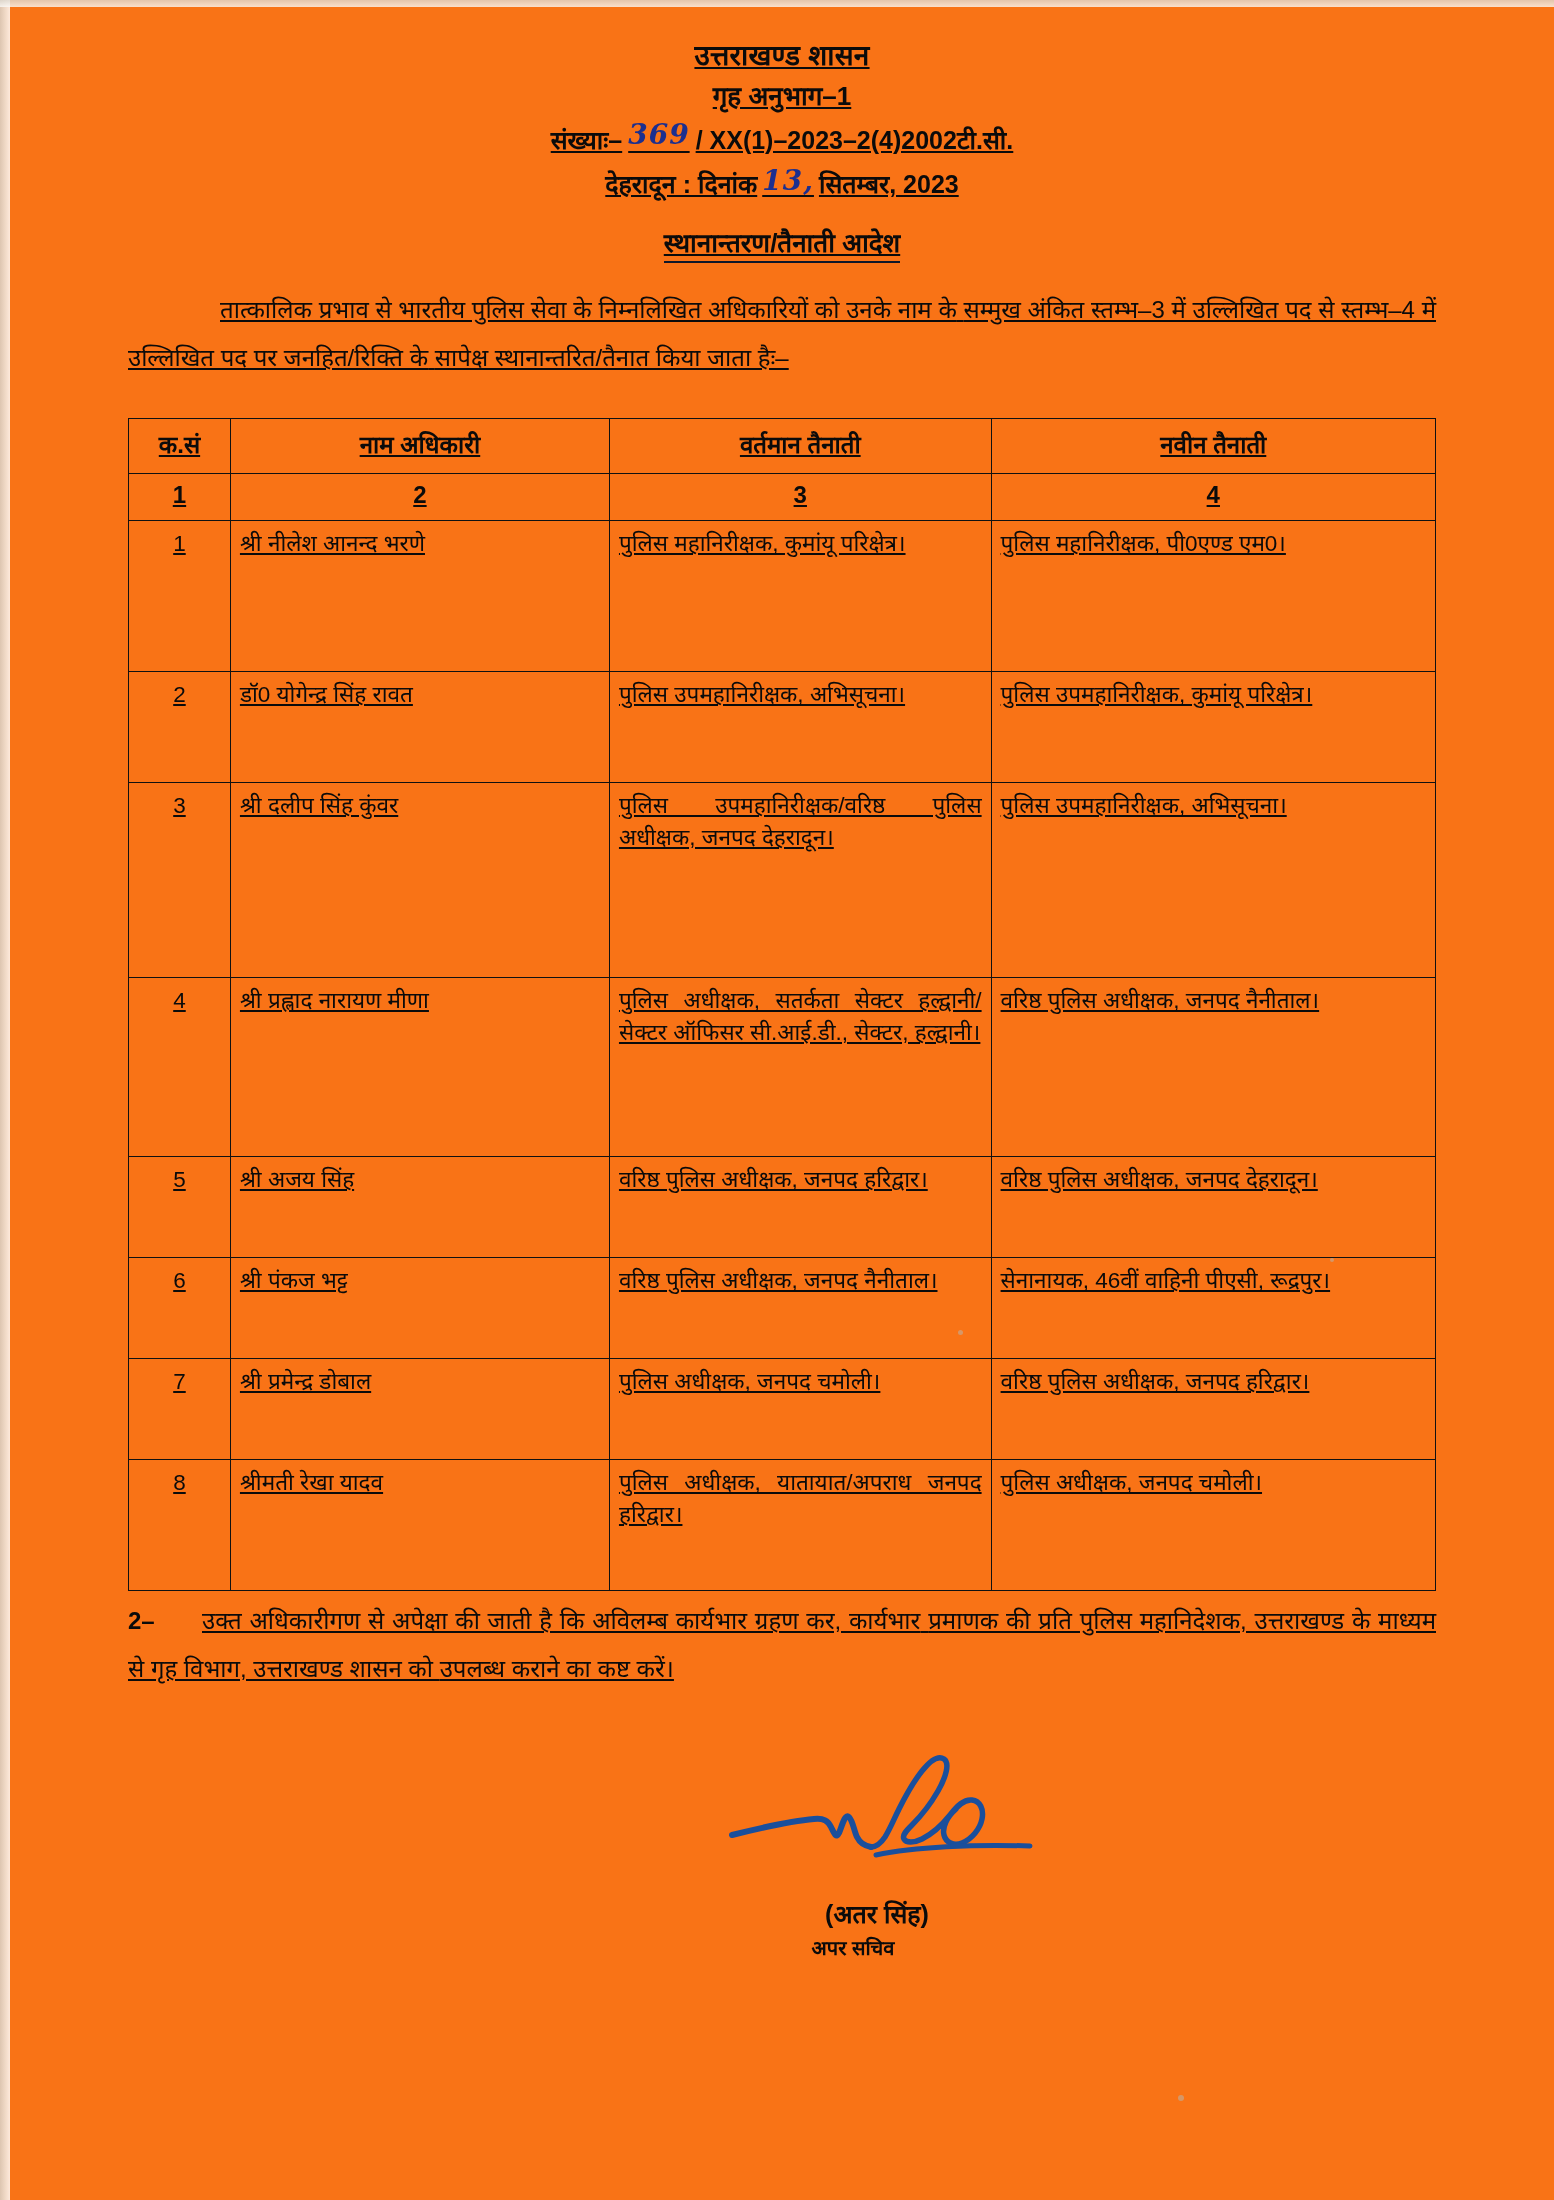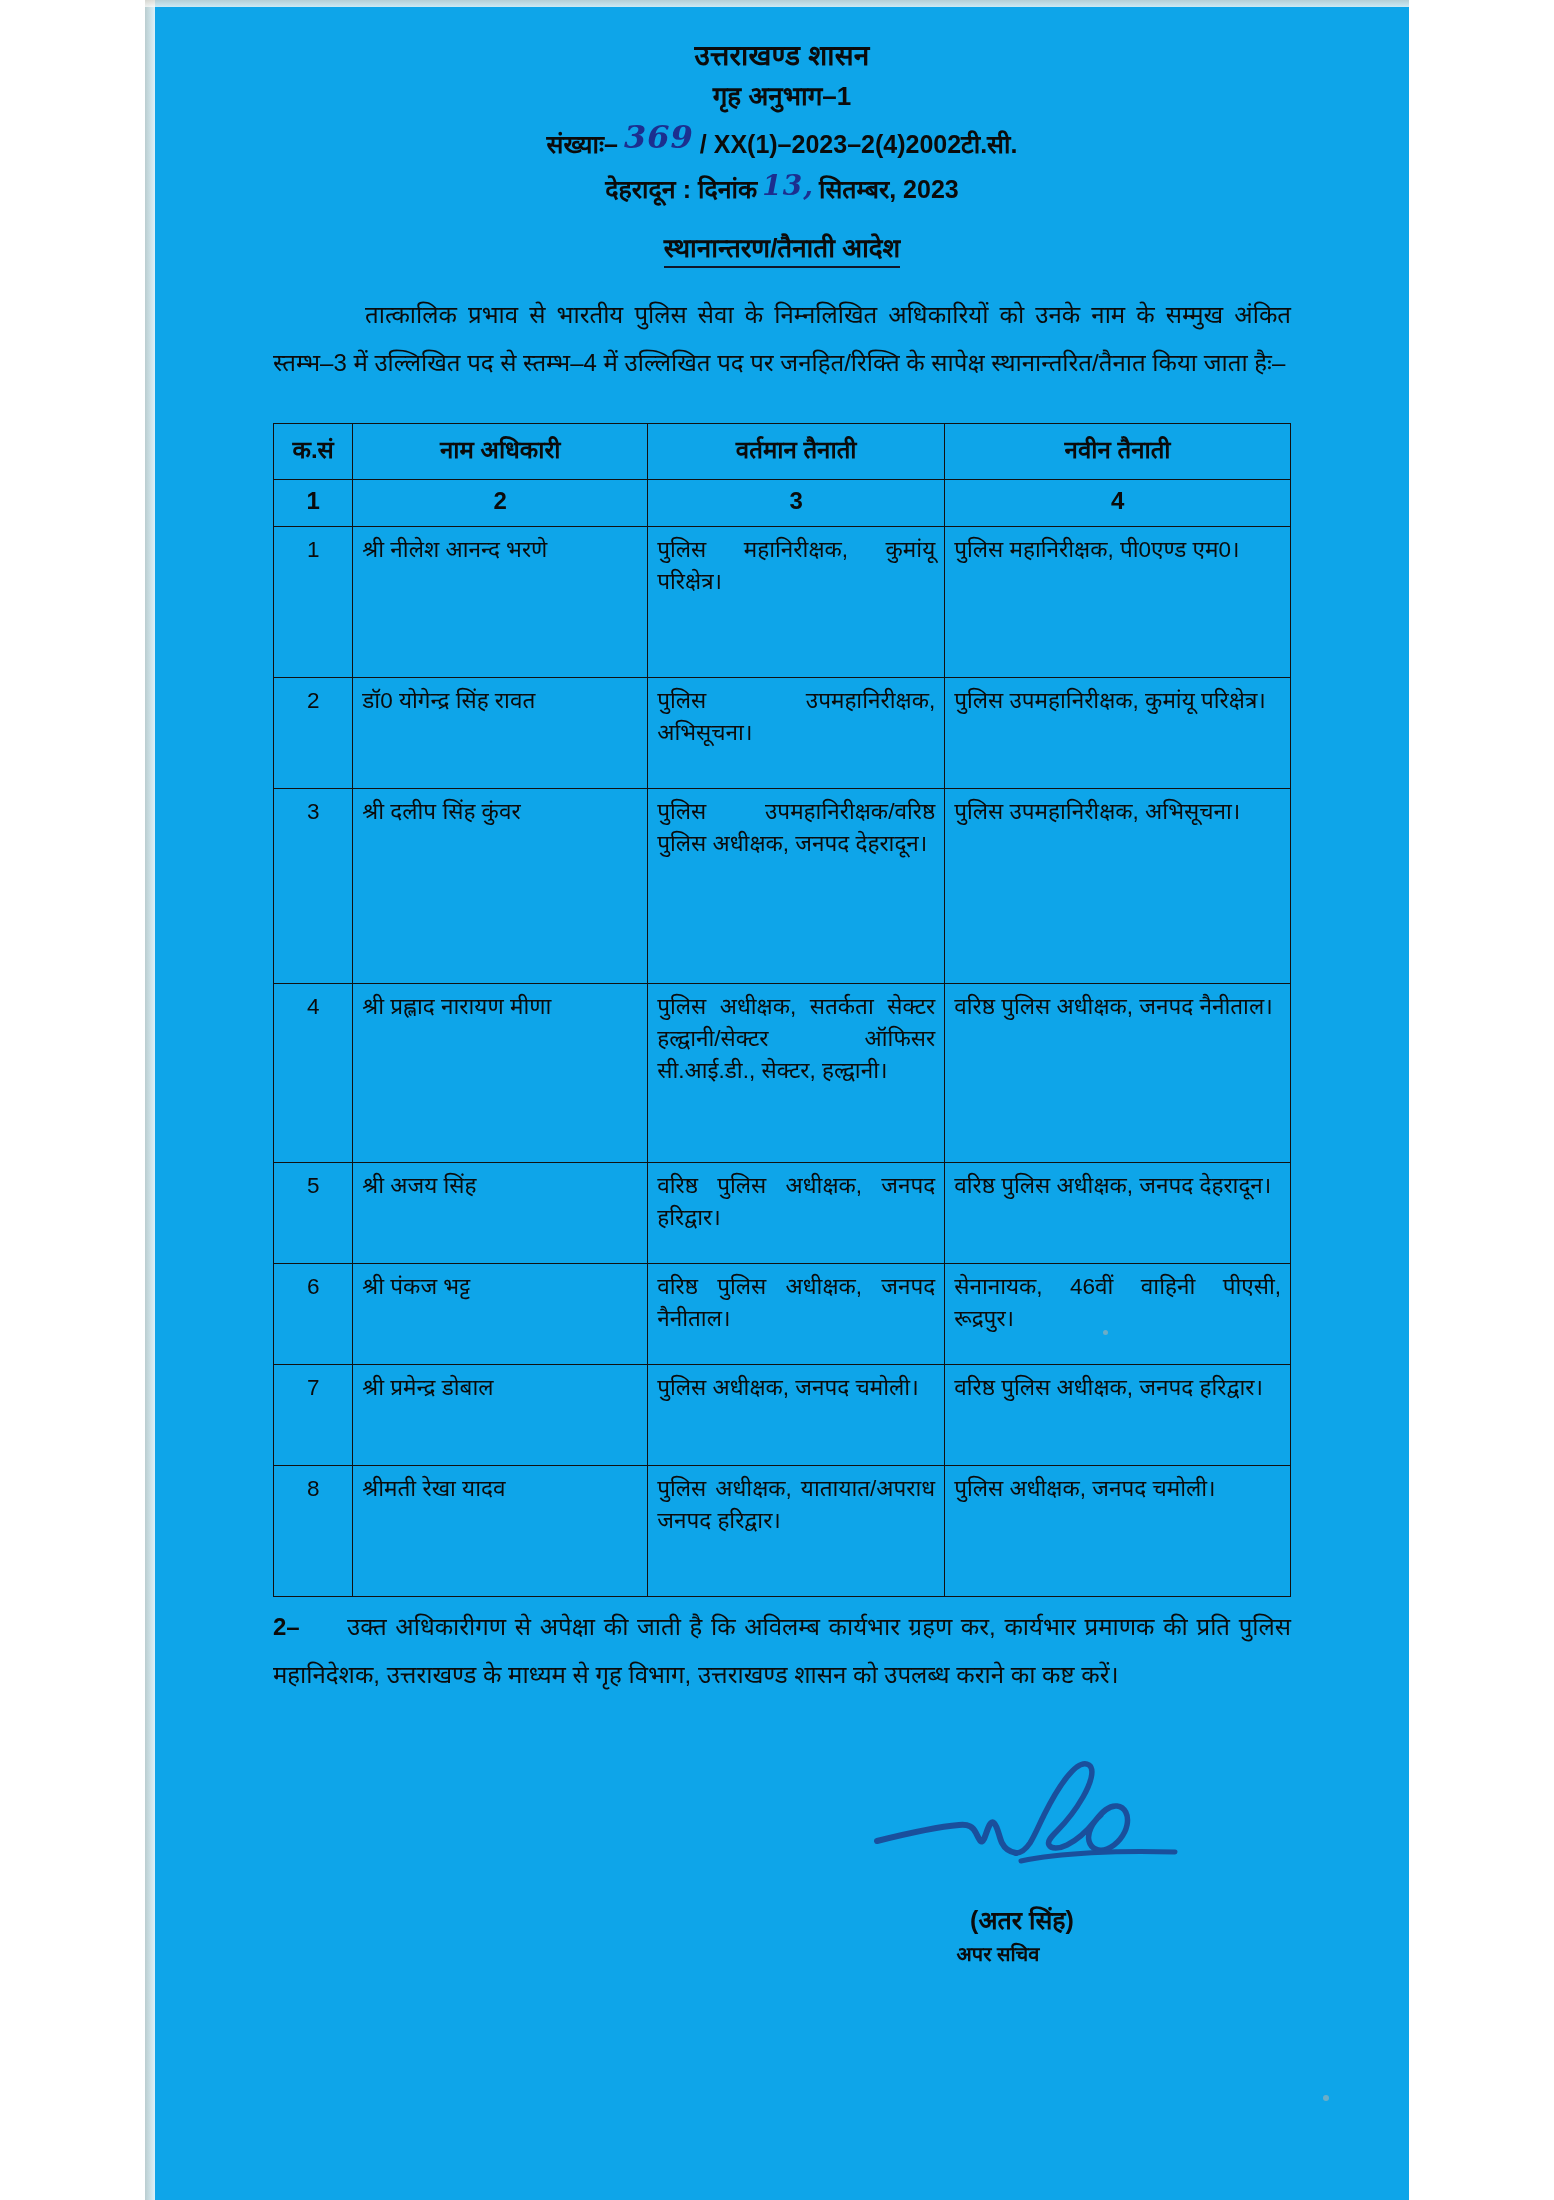--- a/index.html
+++ b/index.html
@@ -3,28 +3,29 @@
 <meta charset="utf-8">
 <title>Uttarakhand Shasan - Transfer Order</title>
 <style>
   html, body {
     margin: 0;
     padding: 0;
     background: #ffffff;
   }
   .page {
     position: relative;
-    width: 1264px;
+    width: 1554px;
     height: 2200px;
-    background: #0ea5e9;
+    background: #f97316;
     margin: 0 auto;
     overflow: hidden;
     font-family: "Liberation Sans", "DejaVu Sans", sans-serif;
     color: #0b0b0b;
     box-sizing: border-box;
+    text-decoration: underline;
   }
   
   .scan-edge-left {
     position: absolute;
     left: 0; top: 0;
     width: 10px; height: 2200px;
     background: linear-gradient(90deg,#d8d4cc 0%, #efece6 55%, #fefefe 100%);
     opacity: .85;
   }
   .scan-edge-top {
@@ -69,21 +70,21 @@
     font-weight: 700;
     margin-top: 8px;
     line-height: 1.3;
     white-space: nowrap;
   }
   .ink {
     color: #1c2f8f;
     font-family: "DejaVu Serif", serif;
     font-style: italic;
     font-weight: 600;
-    font-size: 32px;
+    font-size: 28px;
     letter-spacing: 1px;
     padding: 0 6px;
     position: relative;
     top: -5px;
   }
   .ink-sm {
     color: #1c2f8f;
     font-family: "DejaVu Serif", serif;
     font-style: italic;
     font-weight: 600;

